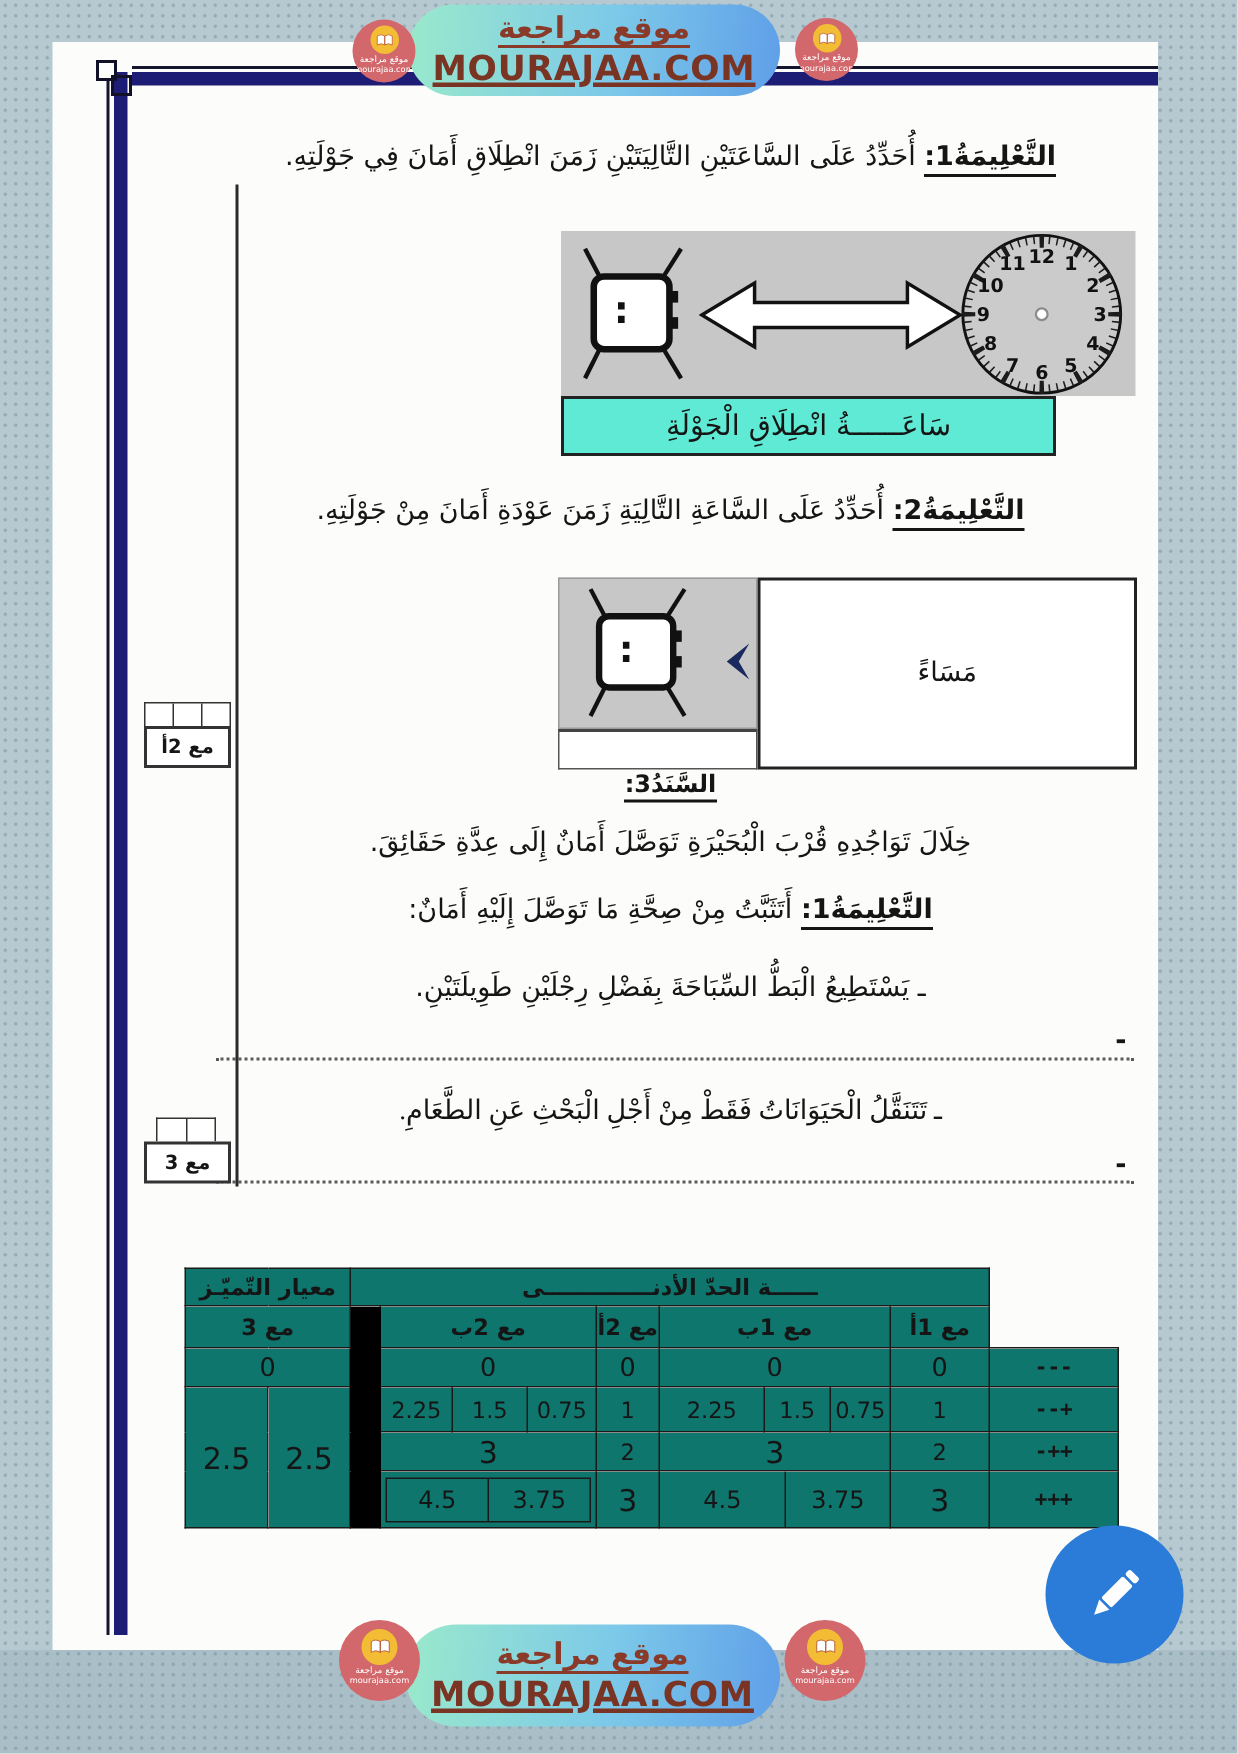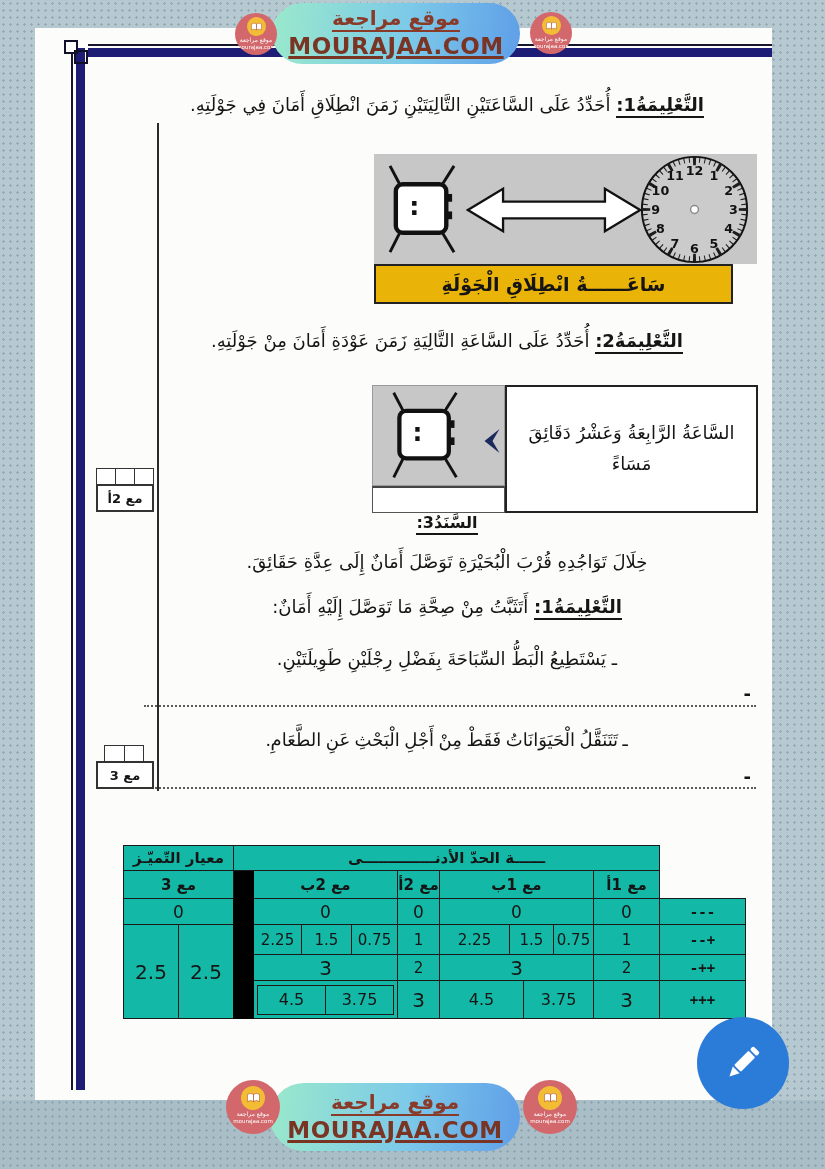--- a/index.html
+++ b/index.html
@@ -47,23 +47,23 @@
   .lbl { font-weight:bold; border-bottom:2px solid #151515; padding-bottom:1px; }
 
   
   .vline { position:absolute; left:157px; top:123px; width:2px; height:668px; background:#2a2a2a; z-index:2; }
   .dotline { position:absolute; height:3px; border-bottom:2px dotted #5a5a5a; z-index:2; }
   .dash-mark { position:absolute; right:74px; font-size:18px; font-weight:bold; z-index:3; }
 
   
   .illus1 { position:absolute; left:374px; top:154px; width:383px; z-index:3; }
   .gray-area { position:relative; width:383px; height:110px; background:#c7c7c7; }
-  .caption-box { width:359px; height:40px; border:2px solid #222; background:#eab308;
+  .caption-box { width:330px; height:40px; border:2px solid #222; background:#5eead4;
                  display:flex; align-items:center; justify-content:center;
-                 font-size:19px; font-weight:bold; direction:rtl; }
+                 font-size:19px; font-weight:normal; direction:rtl; }
   .watch-svg { position:absolute; left:10px; top:7px; }
   .arrow-svg { position:absolute; left:92px; top:30px; }
   .clock-svg { position:absolute; right:6px; top:-1px; }
 
   
   .illus2 { position:absolute; left:372px; top:385px; width:386px; height:128px; z-index:3; }
   .i2-gray { position:absolute; left:0; top:0; width:133px; height:101px; background:#c7c7c7; border:1px solid #9a9a9a; }
   .i2-strip { position:absolute; left:0; top:101px; width:133px; height:27px; background:#fff;
               border:1.5px solid #555; border-top:2.5px solid #444; }
   .i2-right { position:absolute; left:133px; top:0; width:253px; height:128px; background:#fff;
@@ -77,21 +77,21 @@
   .mbox .cells div { flex:1; border-left:1.5px solid #333; height:15px; }
   .mbox .cells div:first-child { border-left:none; }
   .mbox .label { border:2px solid #333; height:28px; background:#fff; font-size:13px; font-weight:bold;
                  display:flex; align-items:center; justify-content:center; direction:rtl; }
   .mbox2-cells { width:40px; margin-left:8px; }
 
   
   table.grade { position:absolute; left:123px; top:845px; border-collapse:collapse; table-layout:fixed;
                 z-index:3; background:transparent; }
   table.grade td { border:1.6px solid #1a1a1a; text-align:center; vertical-align:middle;
-                   font-size:15px; background:#14b8a6; padding:0; overflow:hidden; }
+                   font-size:15px; background:#0f766e; padding:0; overflow:hidden; }
   table.grade td.hdr { font-weight:bold; direction:rtl; }
   table.grade td.zero { font-size:17px; }
   table.grade td.nob { border:none; background:transparent; }
   table.grade td.blackcol { background:#000; border-color:#000; }
   table.grade td.sym { font-weight:bold; font-family:"DejaVu Sans Mono", monospace; font-size:14px; }
   table.grade td.big { font-size:20px; }
   .inner-box { margin:3px; height:30px; border:1.6px solid #1a1a1a; display:flex; }
   .inner-box div { flex:1; display:flex; align-items:center; justify-content:center; font-size:16px; }
   .inner-box div:first-child { border-right:1.6px solid #1a1a1a; }
   .split-wrap { display:flex; height:37px; }
@@ -202,21 +202,20 @@
       <rect x="64" y="52" width="6" height="8" fill="#111"></rect>
       <rect x="12" y="24" width="52" height="50" rx="7" fill="#fff" stroke="#111" stroke-width="4.5"></rect>
       <text x="31" y="56" text-anchor="middle" font-size="26" font-weight="bold" fill="#111">:</text>
     </svg>
   </div>
   <div class="i2-strip"></div>
   <svg class="i2-arrow" width="17" height="24" viewBox="0 0 16 24">
     <polygon points="15,0 0,12 15,24 8,12" fill="#1b2a5e"></polygon>
   </svg>
   <div class="i2-right">
-    <span>السَّاعَةُ الرَّابِعَةُ وَعَشْرُ دَقَائِقَ</span>
     <span>مَسَاءً</span>
   </div>
 </div>
 
 <p class="arabic" style="top:513px; font-size:16px;">
   <span class="lbl">السَّنَدُ3:</span>
 </p>
 <p class="arabic" style="top:551px;">
   <span>خِلَالَ تَوَاجُدِهِ قُرْبَ الْبُحَيْرَةِ تَوَصَّلَ أَمَانٌ إِلَى عِدَّةِ حَقَائِقَ.</span>
 </p>

